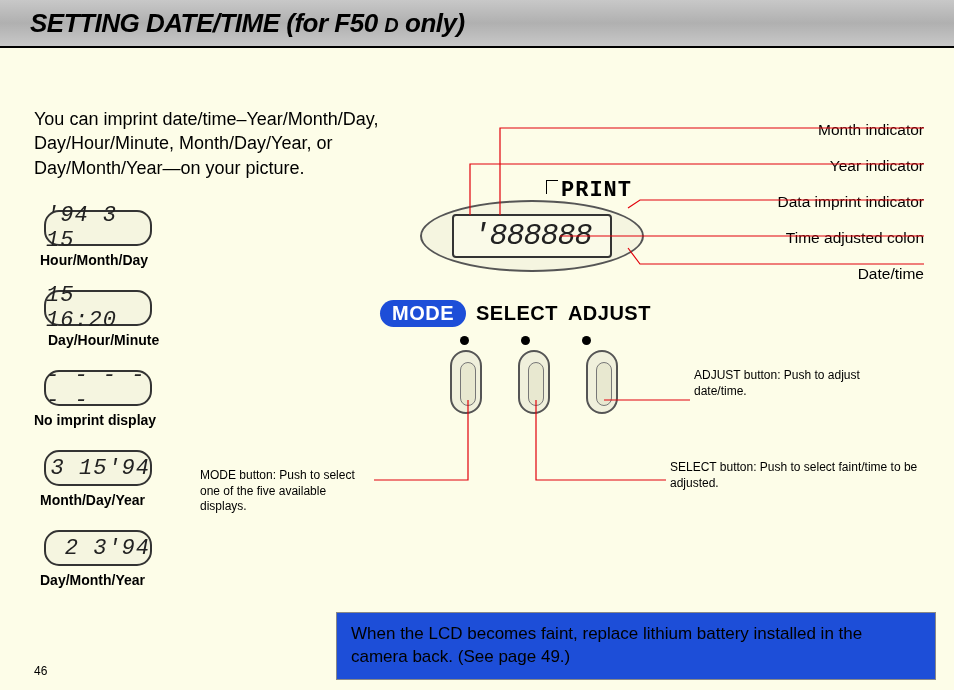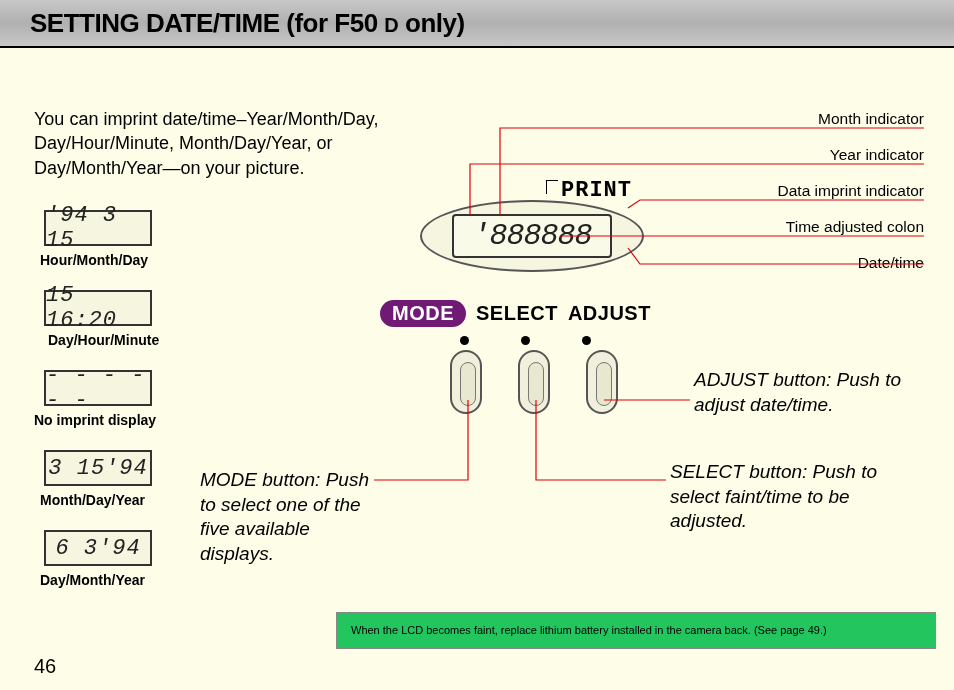--- a/index.html
+++ b/index.html
@@ -14,50 +14,51 @@
   .header-bar {
     background: linear-gradient(to bottom, #c8c8c8, #b0b0b0 50%, #c8c8c8);
     height: 48px;
     border-bottom: 2px solid #000;
     padding-left: 30px;
     display: flex;
     align-items: center;
   }
   .header-bar h1 {
     font-size: 26px;
+    font-style: italic;
     font-weight: 900;
     letter-spacing: -0.5px;
   }
   .header-bar h1 .small { font-size: 20px; }
   .intro {
     position: absolute;
     top: 79px;
     left: 34px;
     width: 380px;
     font-size: 18px;
     line-height: 1.35;
     margin-top: 28px;
   }
   .page-num {
     position: absolute;
     bottom: 12px;
     left: 34px;
-    font-size: 20px;
+    font-size: 12px;
   }
   
   .lcd-box {
     position: absolute;
     border: 2px solid #333;
-    border-radius: 0;
+    border-radius: 15px;
     width: 108px;
     height: 36px;
     background: #f5f5e0;
     display: flex;
     align-items: center;
-    justify-content: center;
+    justify-content: flex-end;
     font-family: "Courier New", monospace;
     font-size: 22px;
     letter-spacing: 1px;
     font-style: italic;
     color: #222;
   }
   .lcd-label {
     position: absolute;
     font-size: 14px;
     font-weight: bold;
@@ -122,21 +123,21 @@
     top: 100px;
     left: -40px;
     display: flex;
     gap: 10px;
     align-items: center;
     font-size: 20px;
     font-weight: 900;
     letter-spacing: 0.5px;
   }
   .mode-pill {
-    background: #701a75;
+    background: #1d4ed8;
     color: #fff;
     border-radius: 14px;
     padding: 2px 12px;
     font-style: normal;
   }
   .dot-row {
     position: absolute;
     top: 136px;
     left: 40px;
     display: flex;
@@ -165,47 +166,47 @@
     width: 14px; height: 42px;
     border: 1px solid #777;
     border-radius: 8px;
     background: #e8e8d0;
   }
   
   .callout-right {
     position: absolute;
     font-size: 15.5px;
     text-align: right;
+    margin-top: 11px;
   }
   .callout-body {
     position: absolute;
-    font-size: 19px;
+    font-size: 12px;
     line-height: 1.3;
     width: 250px;
-    font-style: italic;
   }
   
   svg.leaders {
     position: absolute;
     top: 0; left: 0;
     width: 954px;
     height: 690px;
     pointer-events: none;
   }
   svg.leaders line, svg.leaders polyline { stroke: #e2000b; stroke-width: 1.2; fill: none; }
   
   .note-box {
     position: absolute;
     left: 336px;
     top: 612px;
     width: 600px;
-    background: #22c55e;
+    background: #1d4ed8;
     border: 1px solid #888;
     padding: 10px 14px;
-    font-size: 11px;
+    font-size: 17px;
     line-height: 1.35;
   }
 </style>
 </head>
 <body>
 
 <div class="header-bar">
   <h1>
     <span>SETTING DATE/TIME (for F50 </span><span class="small">D</span><span> only)</span>
   </h1>
@@ -227,21 +228,21 @@
     <span>- - - - - -</span>
   </div>
 <div class="lcd-label" style="top:412px;left:34px">No imprint display</div>
 
 <div class="lcd-box" style="top:450px;left:44px">
     <span> 3 15'94</span>
   </div>
 <div class="lcd-label" style="top:492px;left:40px">Month/Day/Year</div>
 
 <div class="lcd-box" style="top:530px;left:44px">
-    <span>6  3'94</span>
+    <span>2  3'94</span>
   </div>
 <div class="lcd-label" style="top:572px;left:40px">Day/Month/Year</div>
 
 <div class="diagram">
   <div class="print-corner"></div>
   <div class="print-label">PRINT</div>
   <div class="display-oval"></div>
   <div class="display-rect">
     <span class="seg">'888888</span>
   </div>

